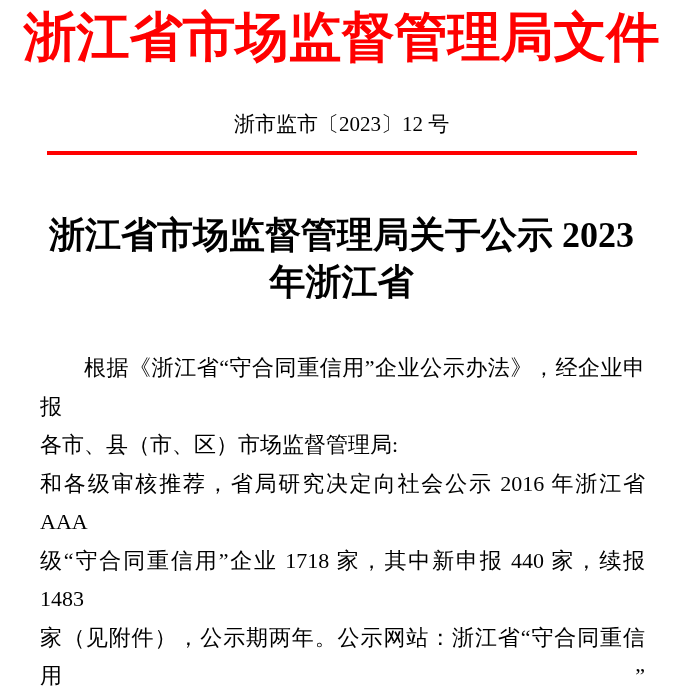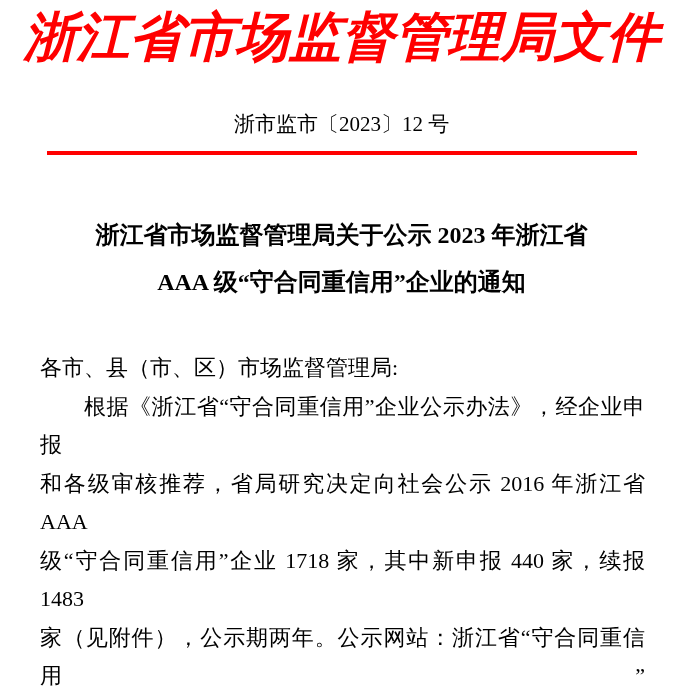--- a/index.html
+++ b/index.html
@@ -15,40 +15,39 @@
   }
   .header-title {
     margin-top: 5px;
     text-align: center;
     color: #ff0000;
     font-weight: bold;
     font-size: 53px;
     line-height: 64px;
     letter-spacing: 0px;
     white-space: nowrap;
-    font-style: italic;
   }
   .doc-number {
     margin-top: 42px;
     text-align: center;
     font-size: 21px;
     line-height: 26px;
     color: #000000;
   }
   .red-line {
     width: 590px;
     height: 4px;
     background: #ff0000;
     margin: 14px auto 0 auto;
   }
   .doc-title {
     margin: 57px 30px 0 30px;
     text-align: center;
     font-weight: bold;
-    font-size: 24px;
+    font-size: 36px;
     line-height: 47px;
     color: #000000;
   }
   .doc-body {
     margin: 43px 38px 0 40px;
     font-size: 22px;
     line-height: 38.5px;
     color: #000000;
   }
   .body-line { white-space: nowrap; }
@@ -64,23 +63,22 @@
 
 <div class="page">
   <div class="header-title" style="color: rgb(255, 0, 0);">浙江省市场监督管理局文件</div>
 
   <div class="doc-number">浙市监市〔2023〕12 号</div>
 
   <div class="red-line" style="background: rgb(255, 0, 0);"></div>
 
   <div class="doc-title">
     <div>浙江省市场监督管理局关于公示 2023 年浙江省</div>
-    <div>AAA 级“守合同重信用”企业的通知</div>
   </div>
 
   <div class="doc-body">
+      <div class="body-line indent justify">根据《浙江省“守合同重信用”企业公示办法》，经企业申报</div>
       <div class="body-line">各市、县（市、区）市场监督管理局:</div>
-      <div class="body-line indent justify">根据《浙江省“守合同重信用”企业公示办法》，经企业申报</div>
       <div class="body-line justify">和各级审核推荐，省局研究决定向社会公示 2016 年浙江省 AAA</div>
       <div class="body-line justify">级“守合同重信用”企业 1718 家，其中新申报 440 家，续报 1483</div>
       <div class="body-line justify">家（见附件），公示期两年。公示网站：浙江省“守合同重信用”</div>
     </div>
 </div>
 
 </body></html>

